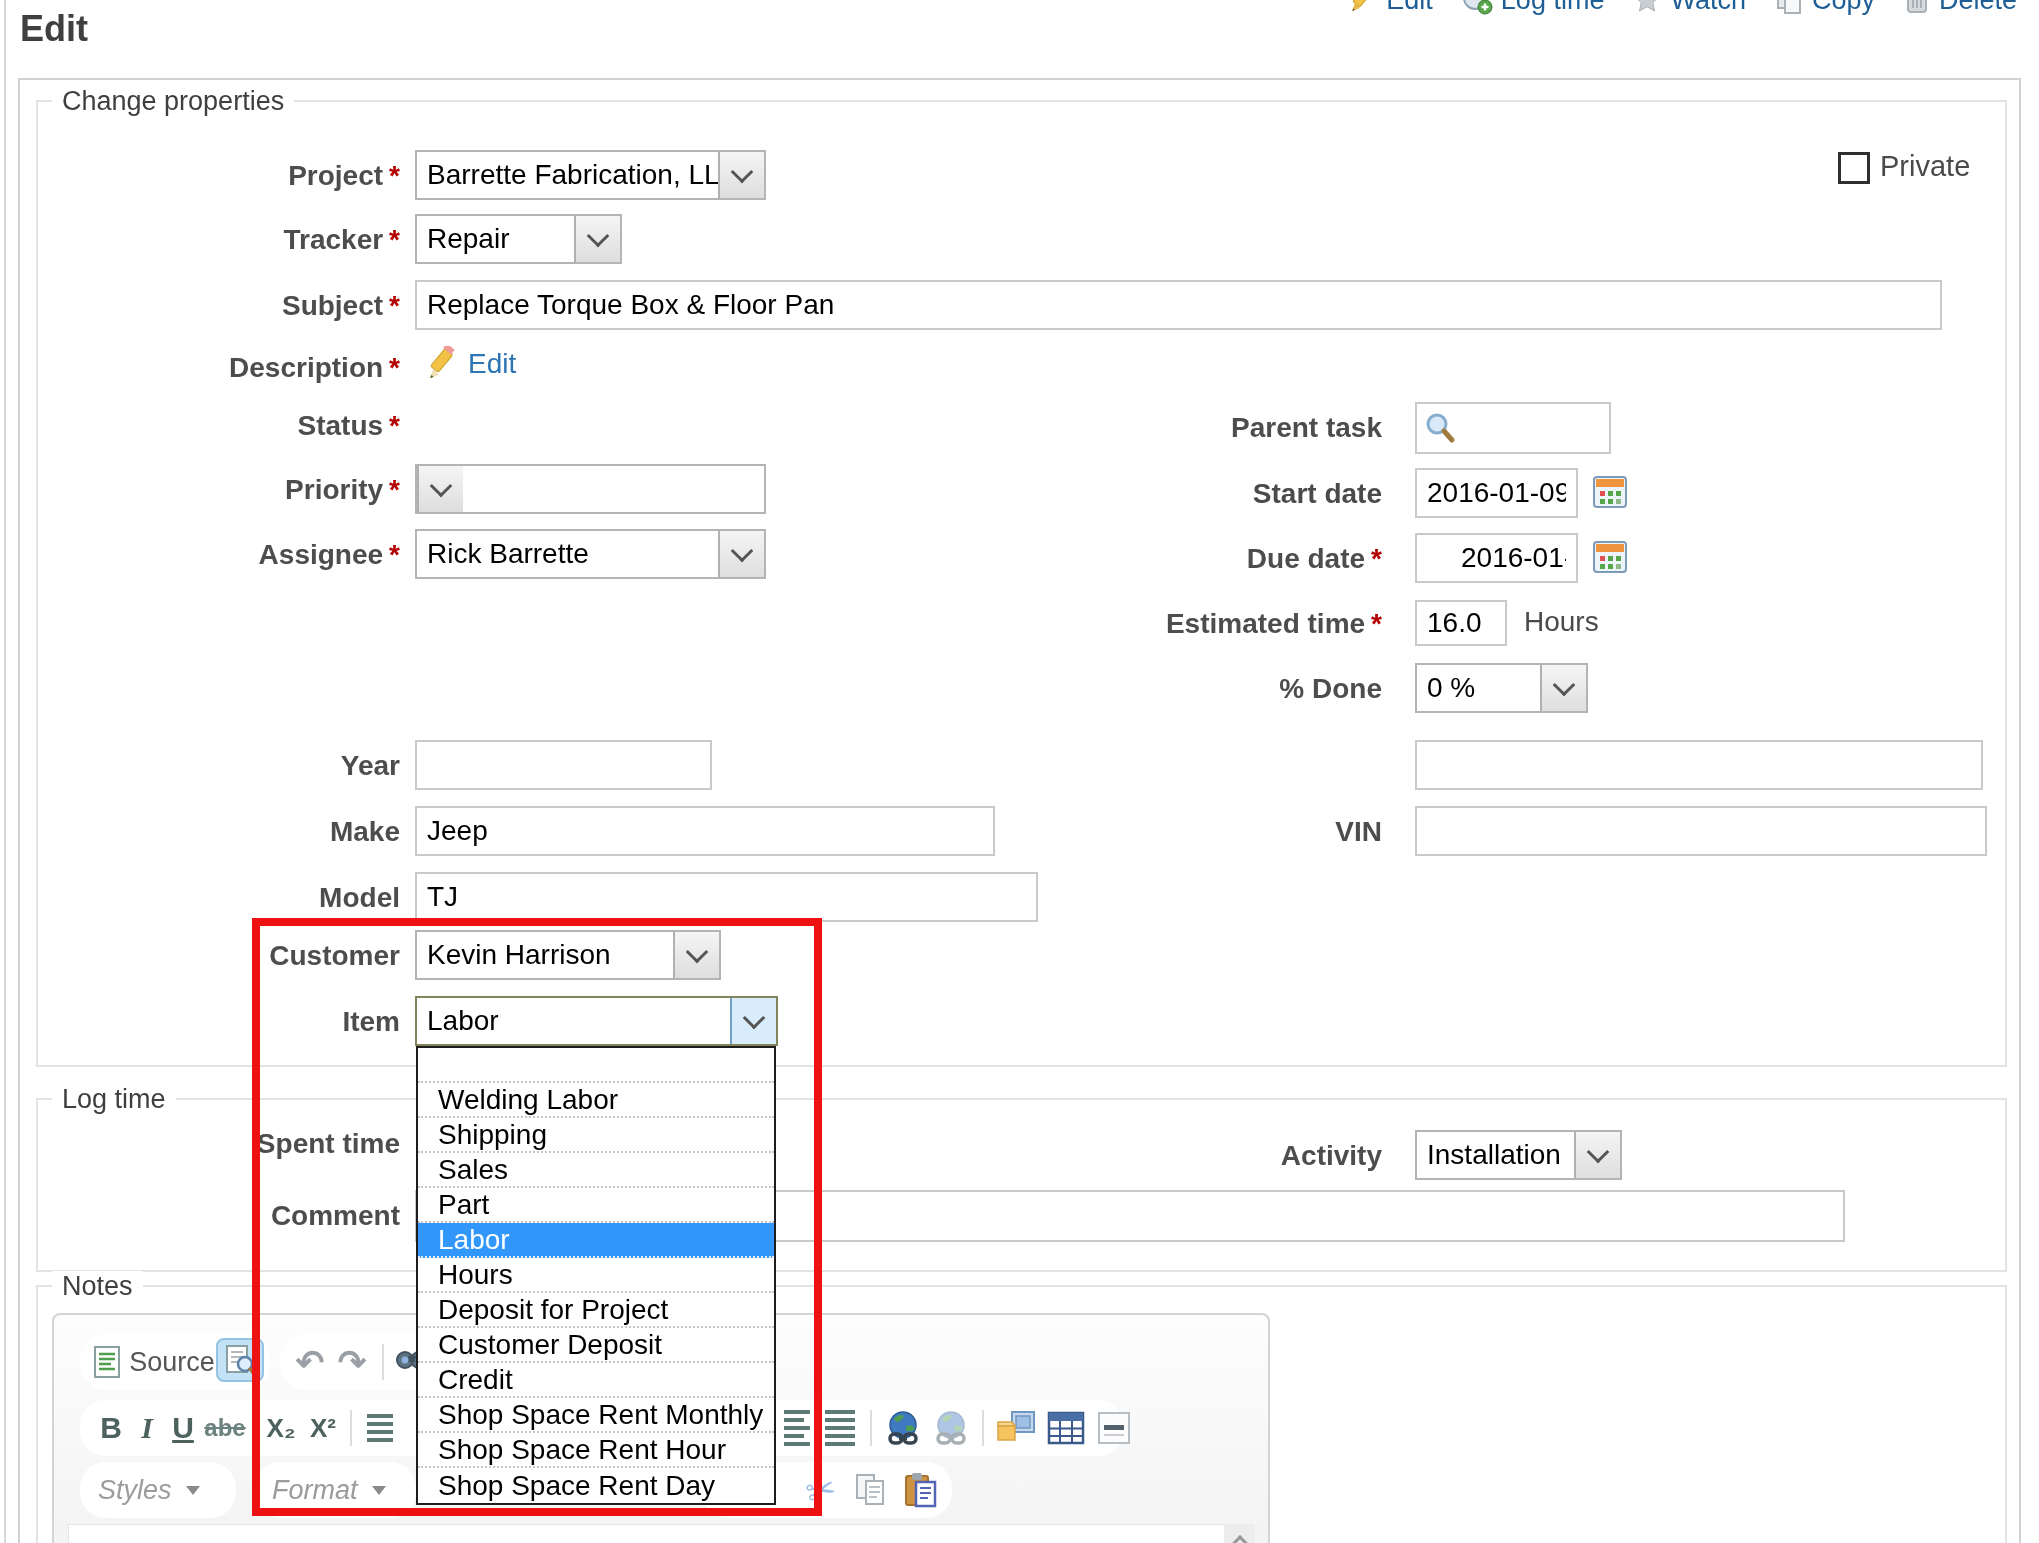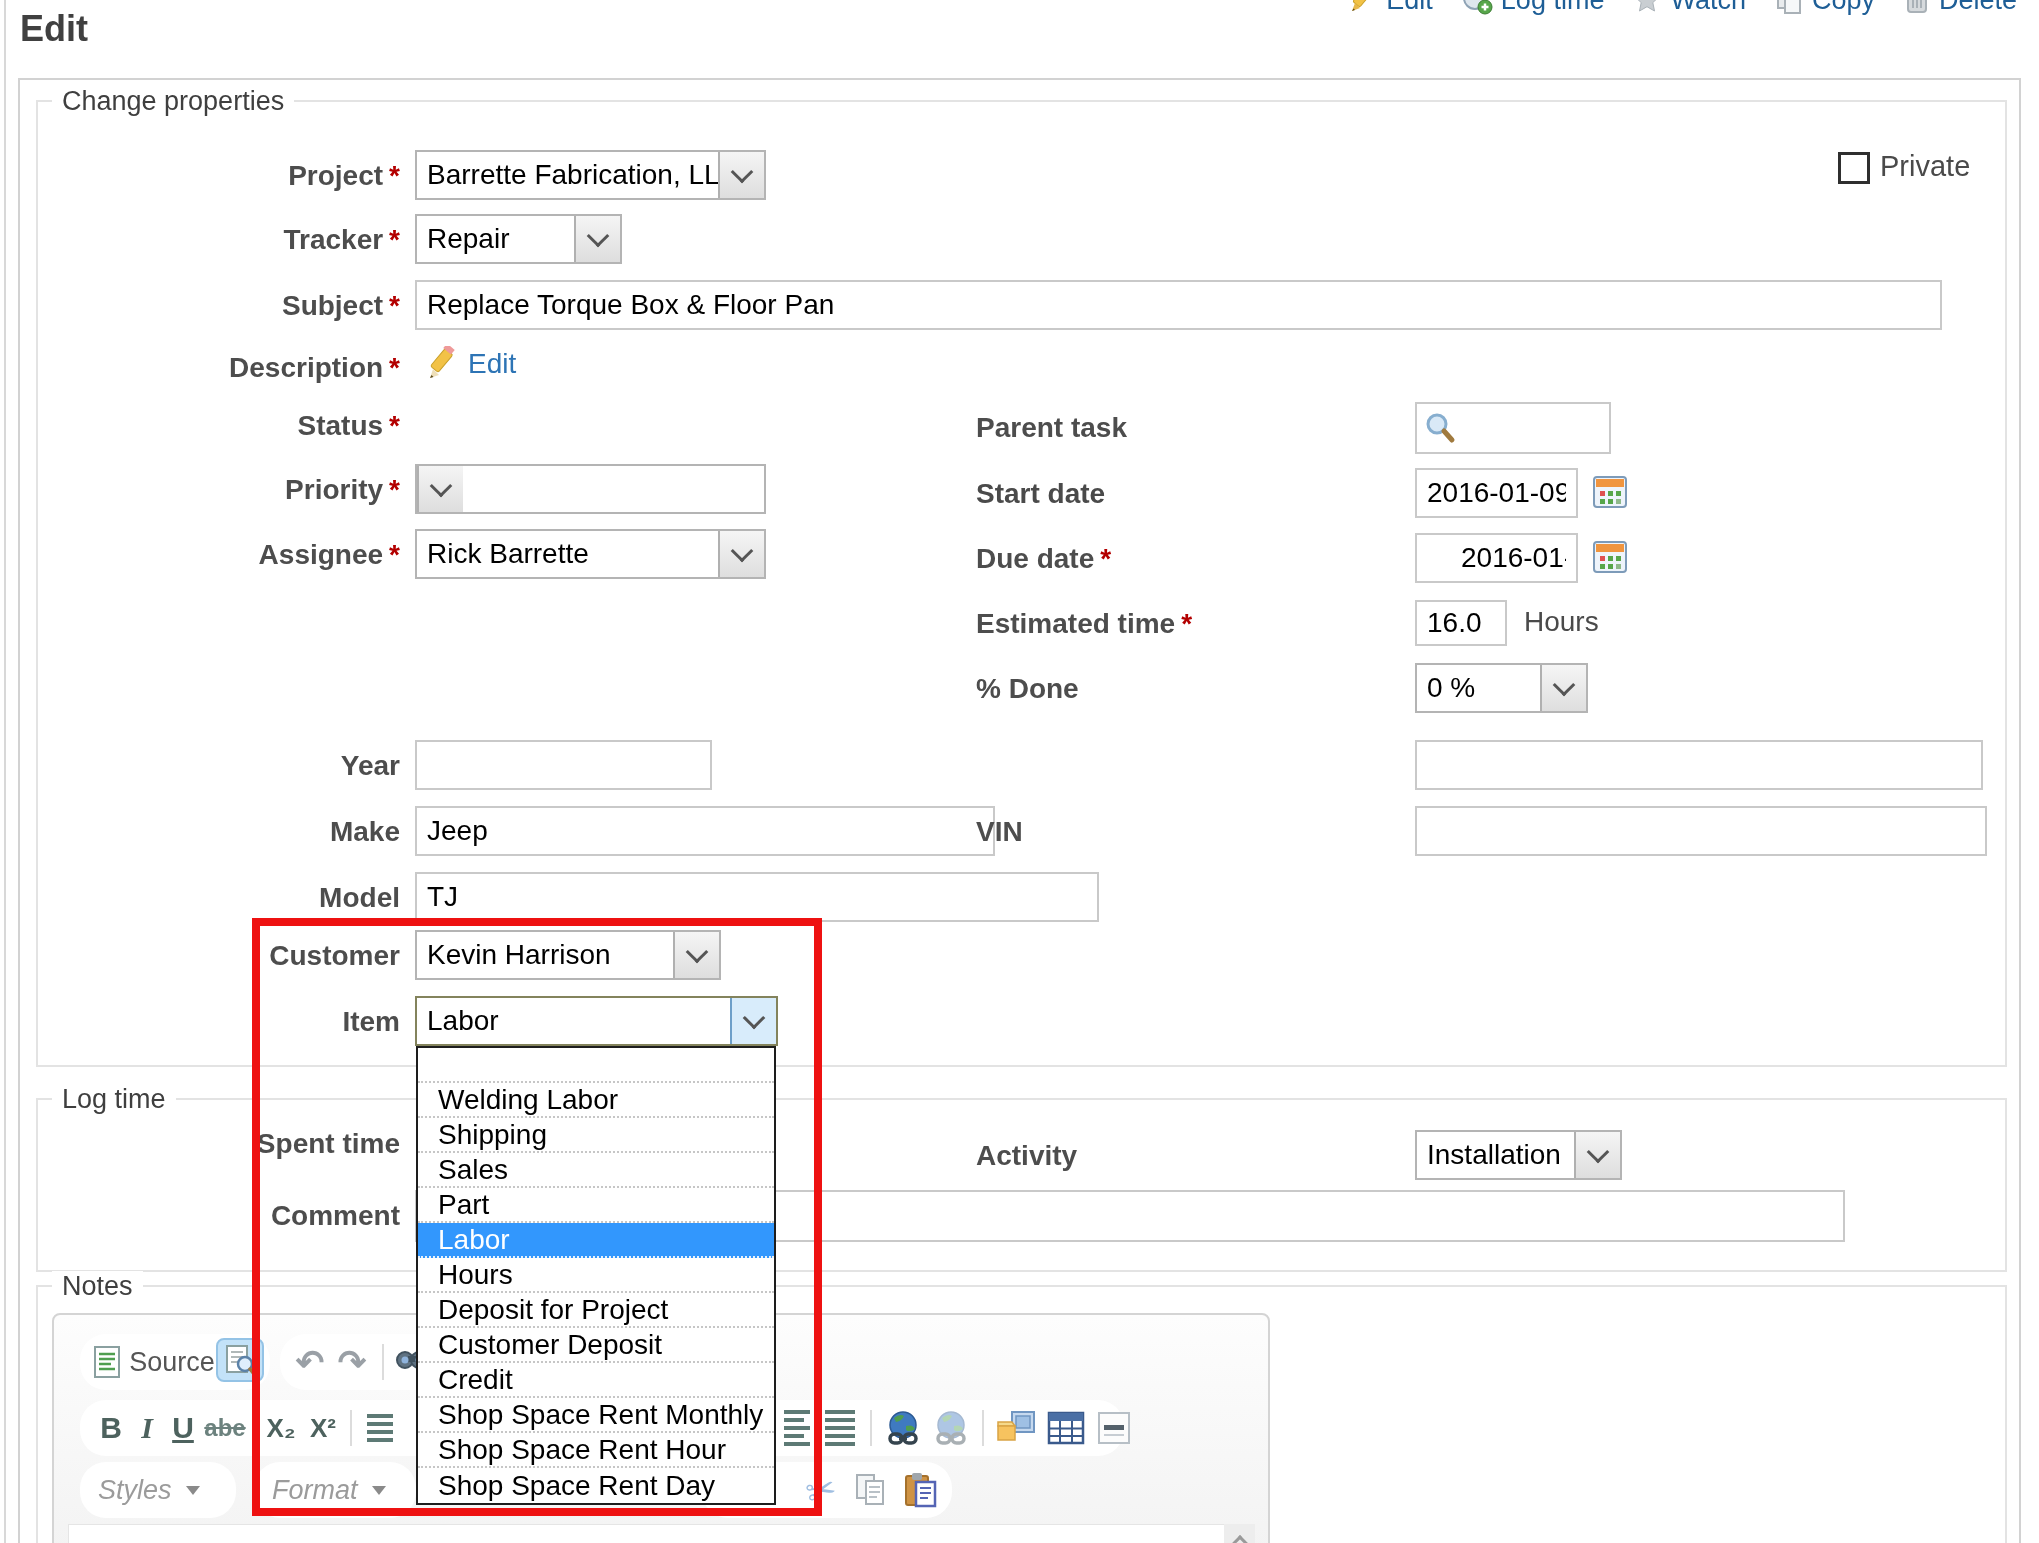--- a/index.html
+++ b/index.html
@@ -12,21 +12,21 @@
              background:#fff;border:2px solid #d2d2d2;}
   .fs{position:absolute;border:2px solid #e3e3e3;background:transparent;}
   .legend{position:absolute;background:#fff;padding:0 10px;font-size:27px;color:#3f3f3f;white-space:nowrap;}
   h1.title{position:absolute;left:20px;top:8px;margin:0;font-size:36px;font-weight:bold;color:#404040;}
   
   .ctx{position:absolute;top:-16px;right:22px;display:flex;gap:28px;align-items:center;}
   .ctx .lnk{display:flex;gap:8px;align-items:center;font-size:27px;color:#1e5e96;white-space:nowrap;}
   
   .lab{position:absolute;left:60px;width:340px;text-align:right;font-size:28px;
        font-weight:bold;color:#4d4d4d;white-space:nowrap;}
-  .lab2{position:absolute;left:976px;width:406px;font-size:28px;
+  .lab2{position:absolute;left:976px;width:406px;text-align:right;font-size:28px;
         font-weight:bold;color:#4d4d4d;white-space:nowrap;}
   .req{color:#b30000;font-weight:bold;margin-left:6px;}
   .plain{font-weight:normal;color:#4a4a4a;}
   
   .inp{position:absolute;box-sizing:border-box;border:2px solid #c9c9c9;background:#fff;
        font-family:"Liberation Sans",sans-serif;font-size:28px;color:#000;padding:0 10px;outline:none;}
   .sel{position:absolute;box-sizing:border-box;border:2px solid #b4b4b4;background:#fff;
        display:flex;align-items:stretch;}
   .sel .txt{flex:1;display:flex;align-items:center;padding-left:10px;font-size:28px;color:#000;white-space:nowrap;overflow:hidden;}
   .sel .arw{width:44px;background:linear-gradient(#f5f5f5,#dedede);border-left:2px solid #b0b0b0;
@@ -216,21 +216,21 @@
   <div class="lab" style="top:750px;"><span>Year</span></div>
   <input class="inp" style="left: 415px; top: 740px; width: 297px; height: 50px;" value="">
   <input class="inp" style="left: 1415px; top: 740px; width: 568px; height: 50px;" value="">
 
   <div class="lab" style="top:816px;"><span>Make</span></div>
   <input class="inp" style="left: 415px; top: 806px; width: 580px; height: 50px;" value="Jeep">
   <div class="lab2" style="top:816px;"><span>VIN</span></div>
   <input class="inp" style="left: 1415px; top: 806px; width: 572px; height: 50px;" value="">
 
   <div class="lab" style="top:882px;"><span>Model</span></div>
-  <input class="inp" style="left: 415px; top: 872px; width: 684px; height: 50px;" value="TJ">
+  <input class="inp" style="left: 415px; top: 872px; width: 623px; height: 50px;" value="TJ">
 
   <div class="lab" style="top:940px;"><span>Customer</span></div>
   <div class="sel" style="left:415px;top:930px;width:306px;height:50px;">
     <span class="txt">Kevin Harrison</span>
     <span class="arw">
         <span class="chev"></span>
       </span>
   </div>
 
   <div class="lab" style="top:1006px;"><span>Item</span></div>

